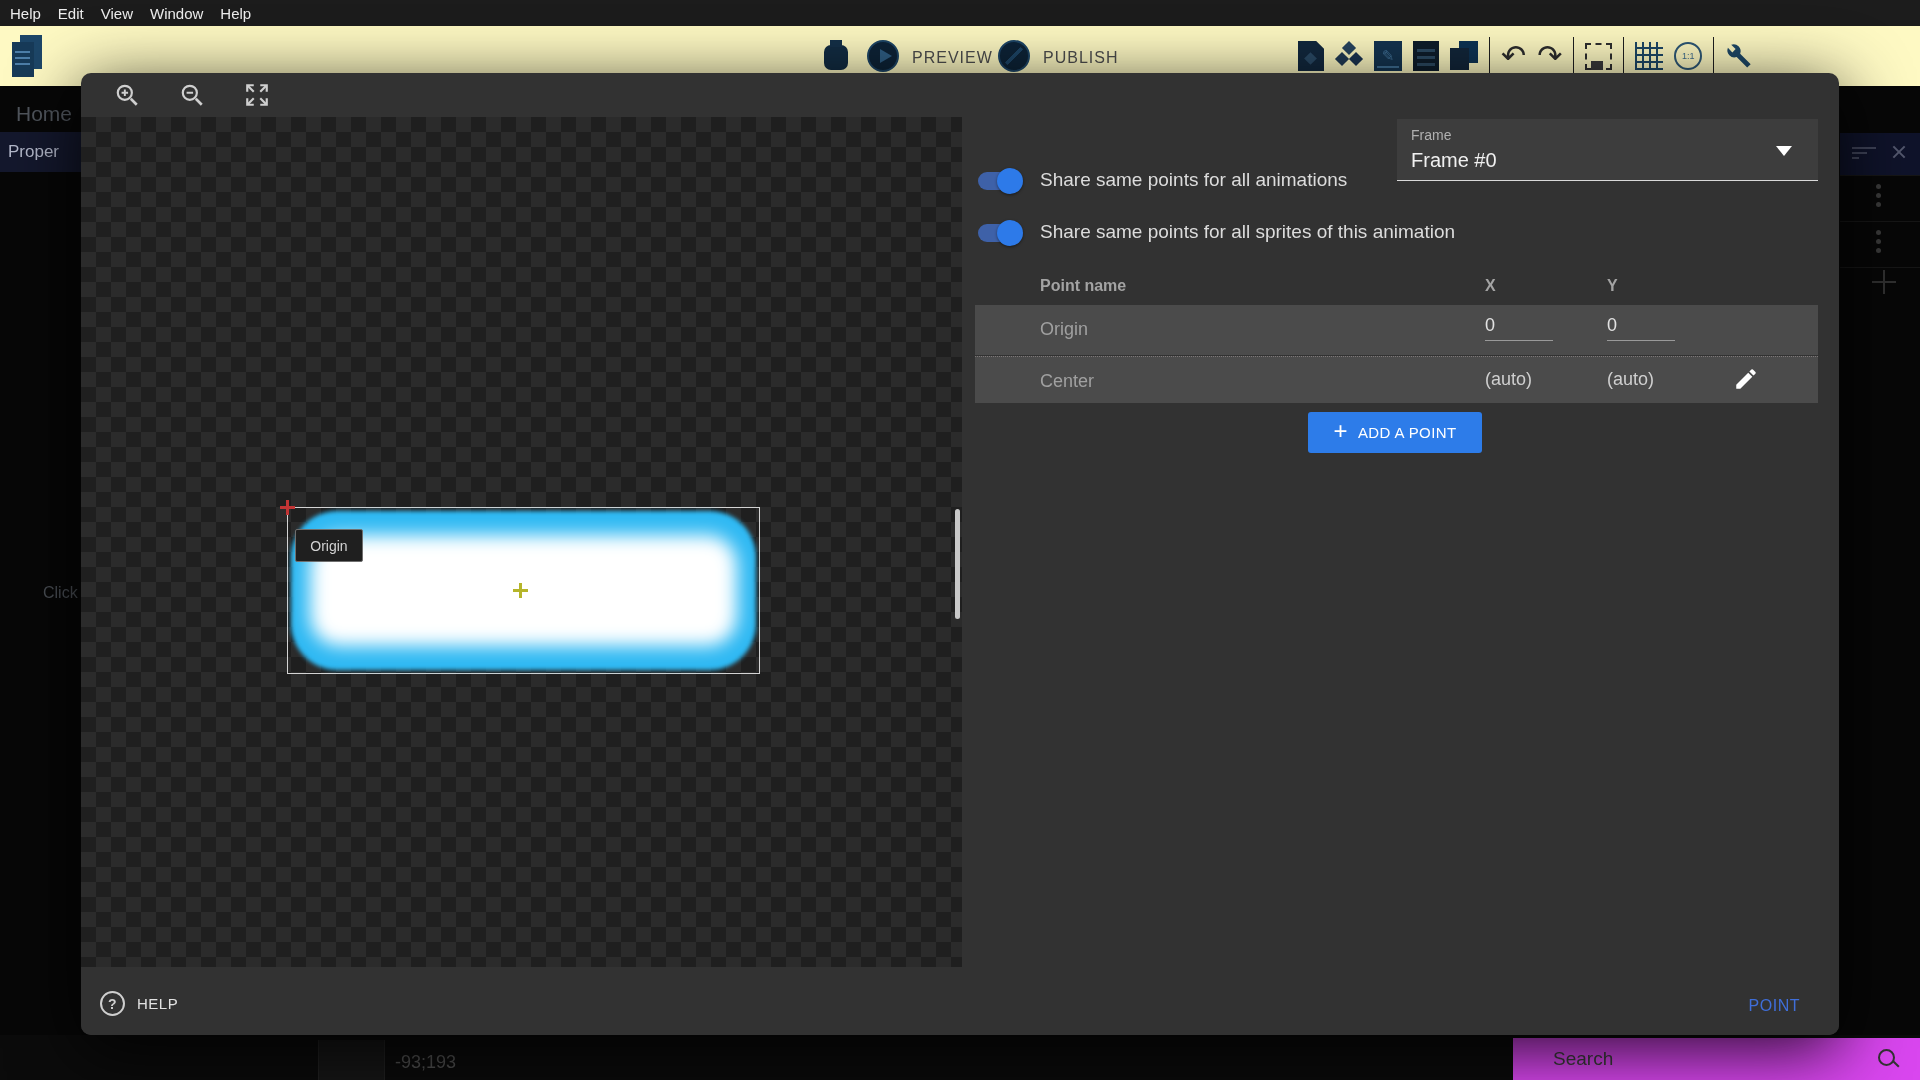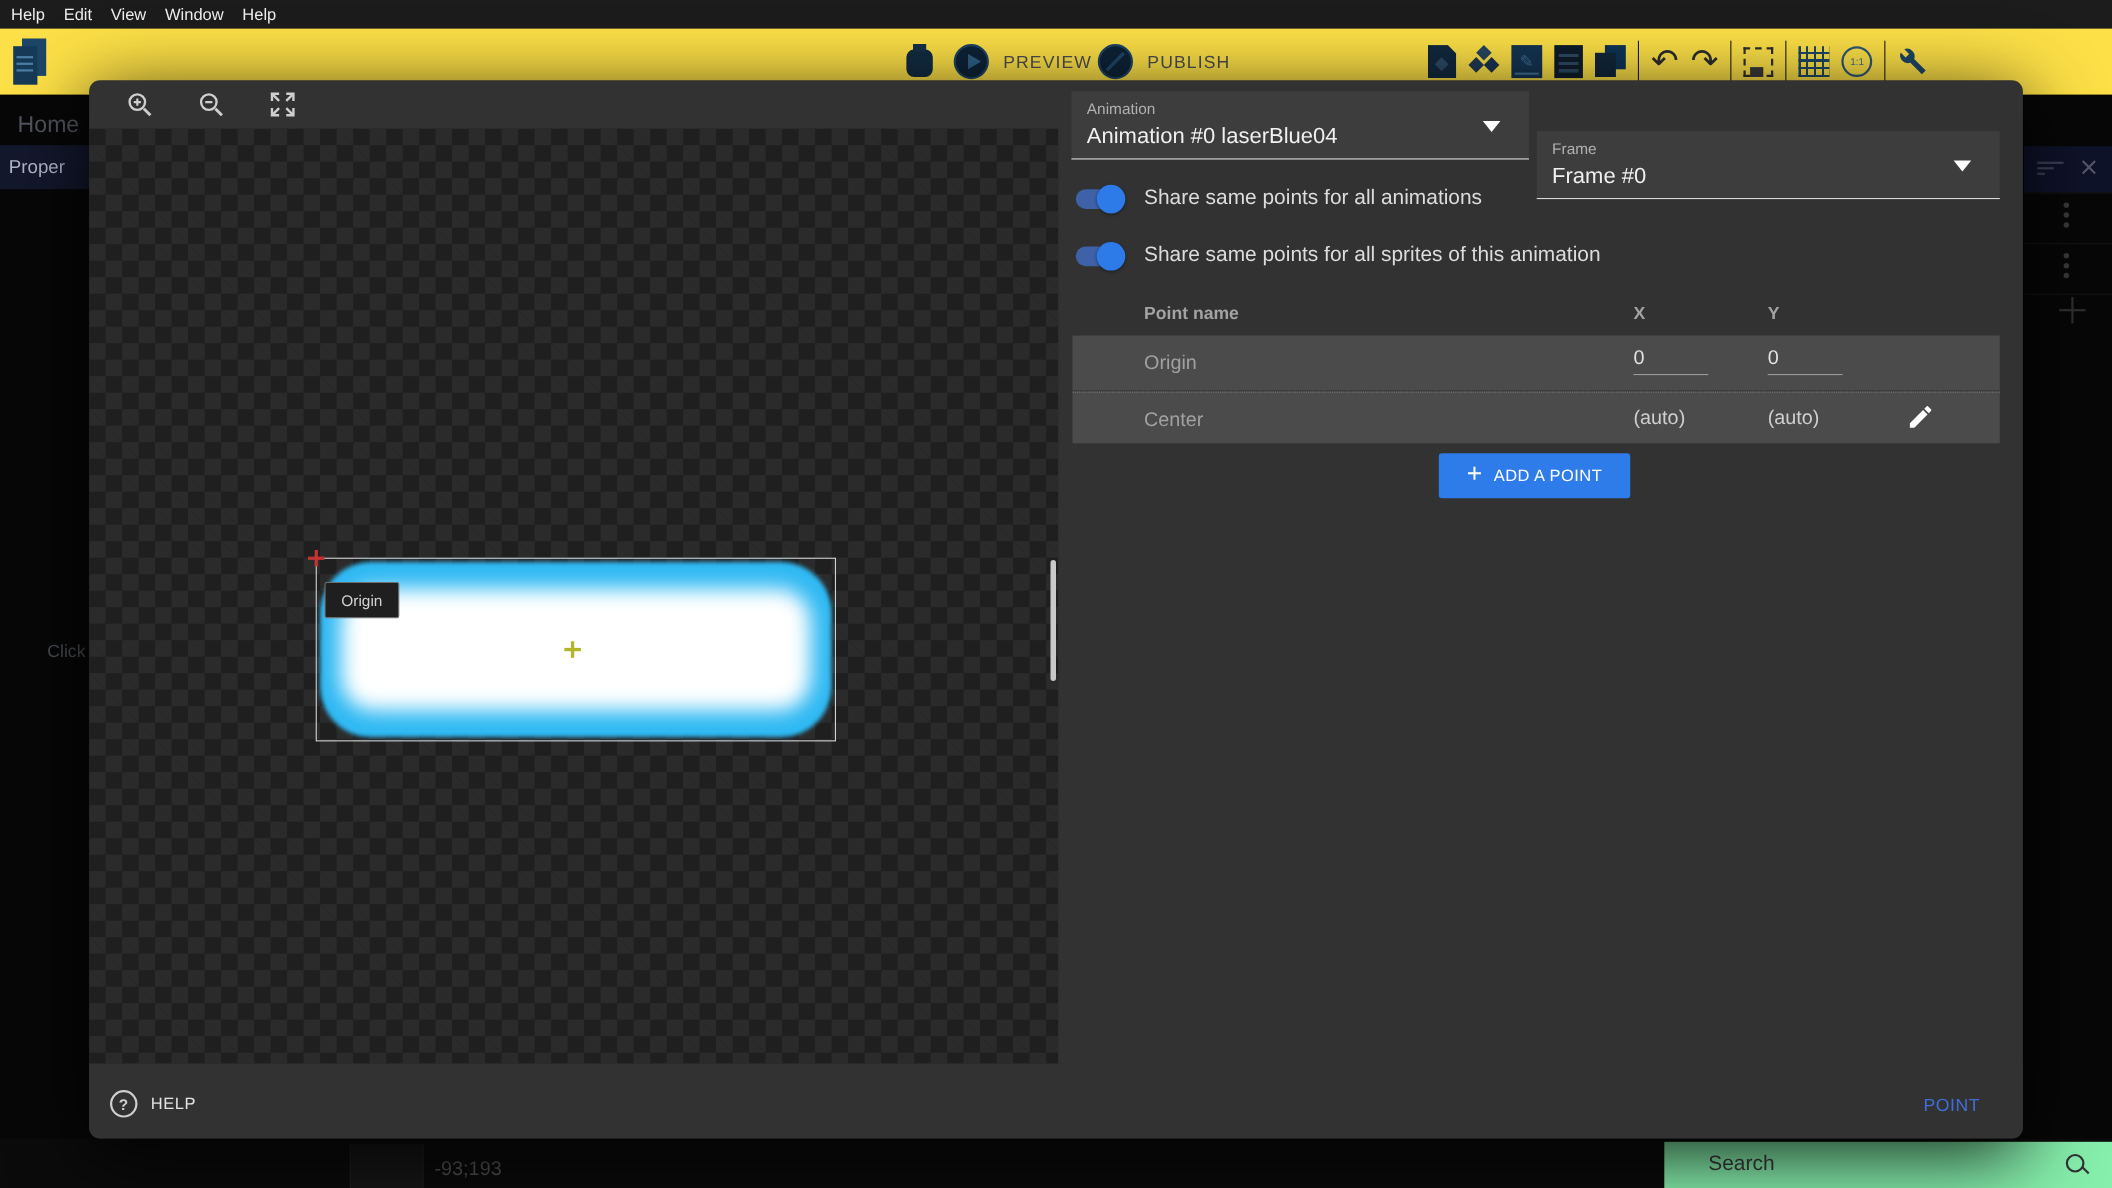--- a/index.html
+++ b/index.html
@@ -9,21 +9,21 @@
     background: #070707; overflow: hidden;
     font-family: "Liberation Sans", sans-serif;
   }
 
   
   .menubar { position: absolute; left: 0; top: 0; width: 100%; height: 26px;
     background: #1c1c1c; display: flex; align-items: center; gap: 17px; padding-left: 10px; }
   .menu-item { color: #ededed; font-size: 15px; cursor: default; }
 
   
-  .toolbar { position: absolute; left: 0; top: 26px; width: 100%; height: 60px; background: #fde047; }
+  .toolbar { position: absolute; left: 0; top: 26px; width: 100%; height: 60px; background: #fef9c3; }
   .pm-ic { position: absolute; left: 12px; top: 9px; width: 32px; height: 44px; }
   .pm-ic .back { position: absolute; left: 8px; top: 0; width: 22px; height: 34px; background: #1d4668; }
   .pm-ic .front { position: absolute; left: 0; top: 7px; width: 22px; height: 35px; background: #173a58; }
   .pm-ic .ln { position: absolute; left: 3px; width: 15px; height: 2px; background: #4d7ea8; }
   .bug-ic { position: absolute; left: 824px; top: 19px; width: 24px; height: 25px;
     background: #122c42; border-radius: 7px; }
   .bug-ic::before { content: ""; position: absolute; left: 6px; top: -5px; width: 12px; height: 7px; background: #143048; }
   .tb-circle { position: absolute; top: 14px; width: 32px; height: 32px; border-radius: 50%;
     background: #0d2337; border: 2px solid #1d4566; }
   .play-tri { position: absolute; left: 11px; top: 7px; width: 0; height: 0;
@@ -66,21 +66,21 @@
   .properties-tab { position: absolute; left: 0; top: 132px; width: 81px; height: 40px; background: #14182d;
     color: #b4b9cb; font-size: 17px; line-height: 40px; padding-left: 8px; overflow: hidden; white-space: nowrap; }
   .click-text { position: absolute; left: 43px; top: 584px; font-size: 16px; color: #4a4f55;
     width: 38px; overflow: hidden; white-space: nowrap; }
 
   
   .statusbar { position: absolute; left: 0; top: 1035px; width: 1920px; height: 45px; background: #0b0b0b; }
   .sb-block { position: absolute; left: 318px; top: 5px; width: 67px; height: 40px; background: #161616;
     border-left: 1px solid #202020; border-right: 1px solid #202020; }
   .coords { position: absolute; left: 395px; top: 17px; font-size: 18px; color: #4f4f4f; }
-  .searchbar { position: absolute; left: 1513px; top: 3px; width: 407px; height: 42px; background: #86efac; }
+  .searchbar { position: absolute; left: 1513px; top: 3px; width: 407px; height: 42px; background: #d946ef; }
   .search-ph { position: absolute; left: 40px; top: 10px; font-size: 19px; color: #3c3c3c; }
   .search-ic { position: absolute; right: 20px; top: 9px; width: 24px; height: 24px; }
   .search-ic::before { content: ""; position: absolute; left: 2px; top: 2px; width: 13px; height: 13px;
     border: 2px solid #333; border-radius: 50%; }
   .search-ic::after { content: ""; position: absolute; left: 16px; top: 16px; width: 8px; height: 2px;
     background: #333; transform: rotate(45deg); }
 
   
   .rs-header { position: absolute; left: 1840px; top: 133px; width: 80px; height: 42px; background: #0f132a; }
   .filter-ic { position: absolute; left: 12px; top: 14px; width: 24px; height: 14px; }
@@ -292,25 +292,20 @@
       <div class="sprite-box">
         <div class="sprite-blue"></div>
         <div class="sprite-core"></div>
       </div>
       <div class="cross origin-cross"></div>
       <div class="pt-tooltip">Origin</div>
       <div class="cross center-cross"></div>
       <div class="pv-scrollbar"></div>
     </div>
 
-    <div class="dd dd-anim">
-      <span class="dd-label">Animation</span>
-      <span class="dd-value">Animation #0 laserBlue04</span>
-      <span class="dd-arrow"></span>
-    </div>
     <div class="dd dd-frame">
       <span class="dd-label">Frame</span>
       <span class="dd-value">Frame #0</span>
       <span class="dd-arrow"></span>
     </div>
 
     <div class="switch sw1"></div>
     <div class="toggle-label tl1">Share same points for all animations</div>
     <div class="switch sw2"></div>
     <div class="toggle-label tl2">Share same points for all sprites of this animation</div>

